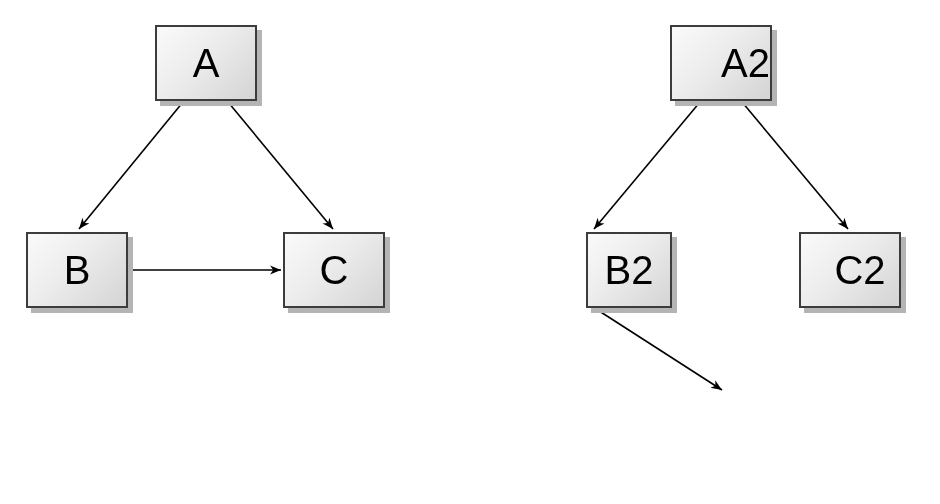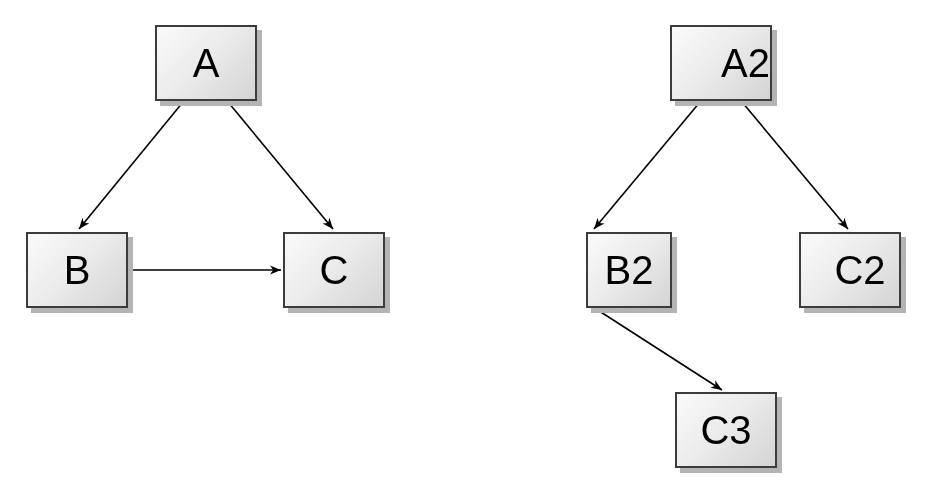--- a/index.html
+++ b/index.html
@@ -71,16 +71,13 @@
     </div>
     <div class="node" style="left: 670px; top: 25px; width: 102px; height: 76px; justify-content: flex-end;">
       <span class="label">A2</span>
     </div>
     <div class="node" style="left: 542px; top: 232px; width: 86px; height: 76px; margin-left: 44px;">
       <span class="label">B2</span>
     </div>
     <div class="node" style="left: 799px; top: 232px; width: 102px; height: 76px; padding-left: 20px;">
       <span class="label">C2</span>
     </div>
-    <div class="node" style="left: 675px; top: 392px; width: 102px; height: 76px;">
-      <span class="label">C3</span>
-    </div>
   </div>
 
 </body></html>

